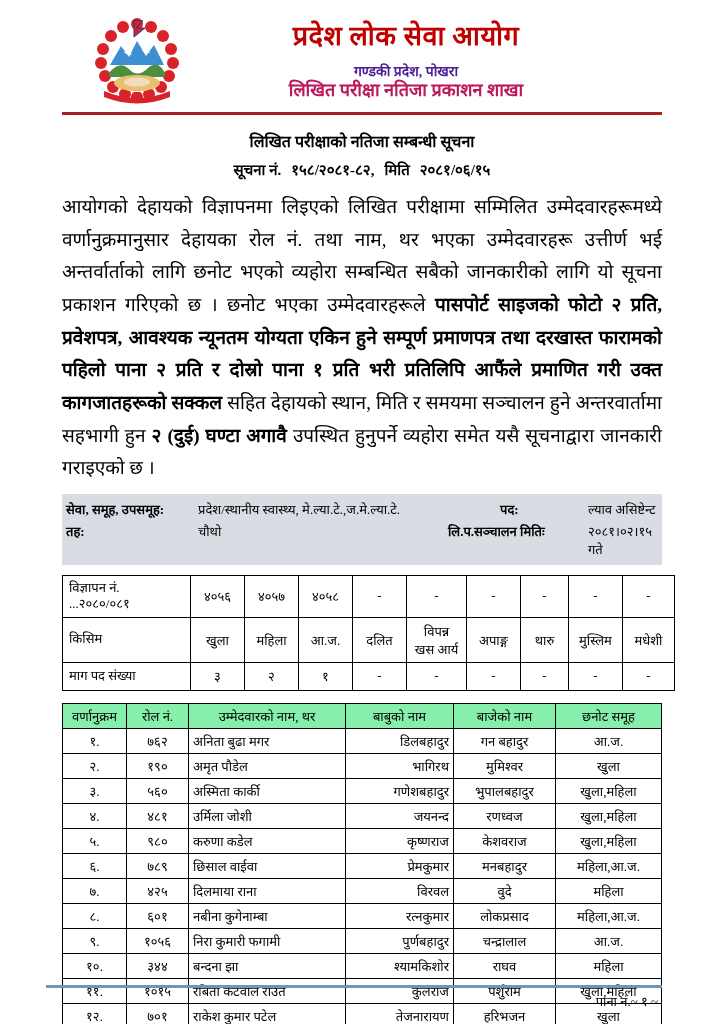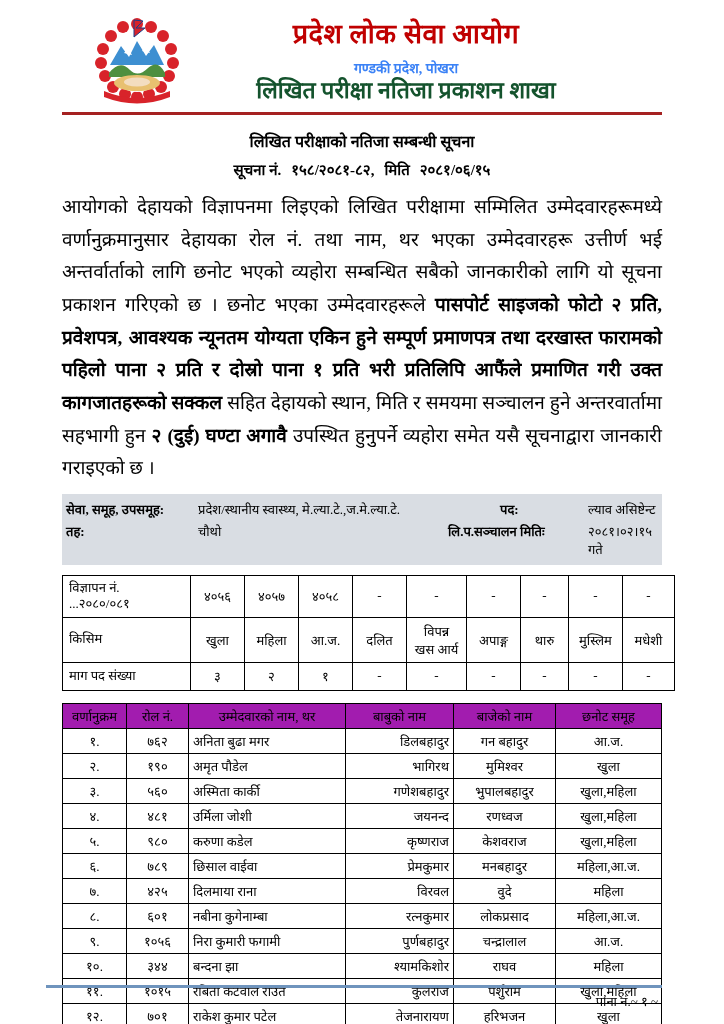--- a/index.html
+++ b/index.html
@@ -41,28 +41,28 @@
     margin-left: -30px;
     line-height: 1.12;
   }
   .org-name {
     color: #c00000;
     font-size: 27px;
     font-weight: bold;
     letter-spacing: .5px;
   }
   .org-sub1 {
-    color: #3b82f6;
+    color: #4c1d95;
     font-size: 14px;
     font-weight: bold;
     margin-top: 12px;
   }
   .org-sub2 {
-    color: #14532d;
-    font-size: 23px;
+    color: #be185d;
+    font-size: 18px;
     font-weight: bold;
     margin-top: 1px;
   }
   .rule-red {
     height: 3px;
     background: #a52121;
     margin-top: 8px;
   }
 
   
@@ -137,21 +137,21 @@
   .tbl-cand {
     margin-top: 12px;
     font-size: 13px;
   }
   .tbl-cand th, .tbl-cand td {
     border: 1px solid #000;
     padding: 3px 4px;
     height: 24px;
   }
   .tbl-cand th {
-    background: #a21caf;
+    background: #86efac;
     font-weight: normal;
     text-align: center;
   }
   .td-sn { text-align: center; }
   .td-roll { text-align: center; }
   .td-name { text-align: left; padding-left: 7px; }
   .td-father { text-align: right; padding-left: 7px; }
   .td-gfather { text-align: center; padding-left: 7px; }
   .td-group { text-align: center; }
 

